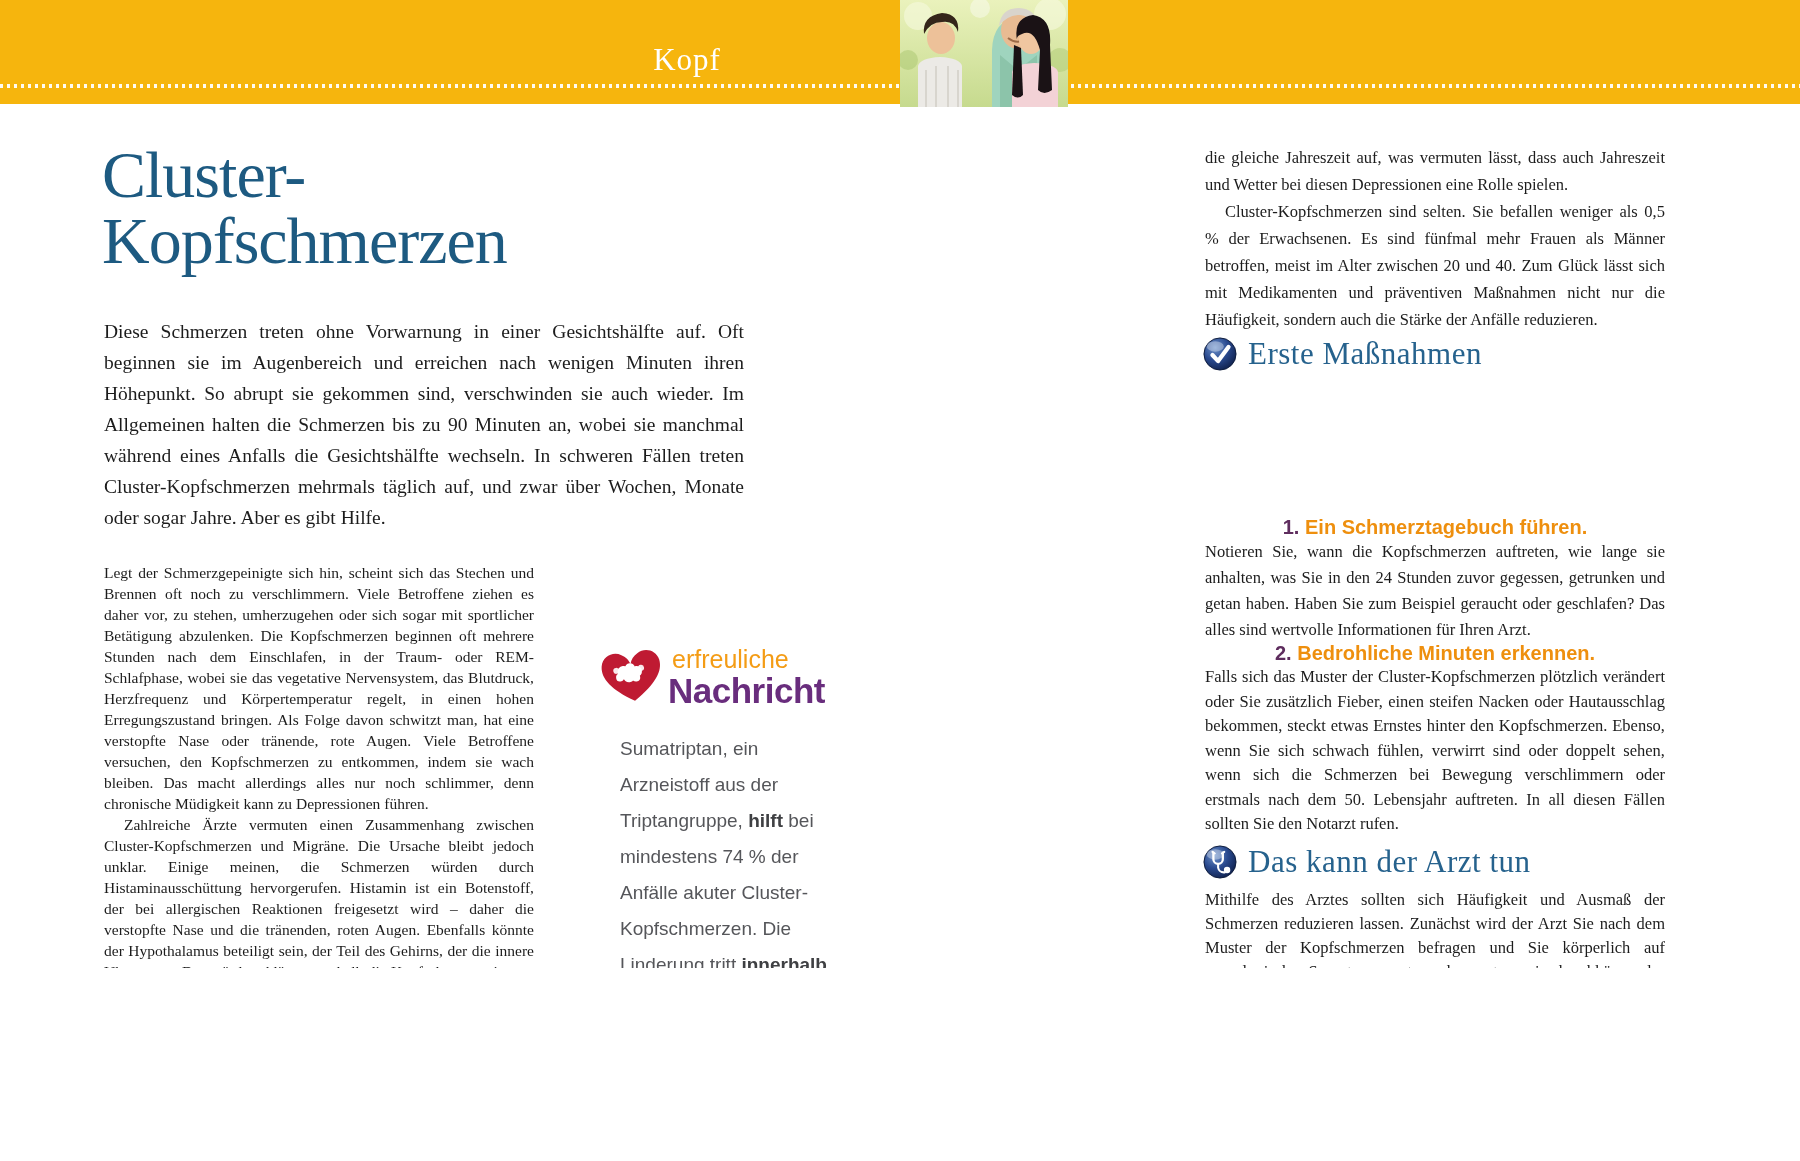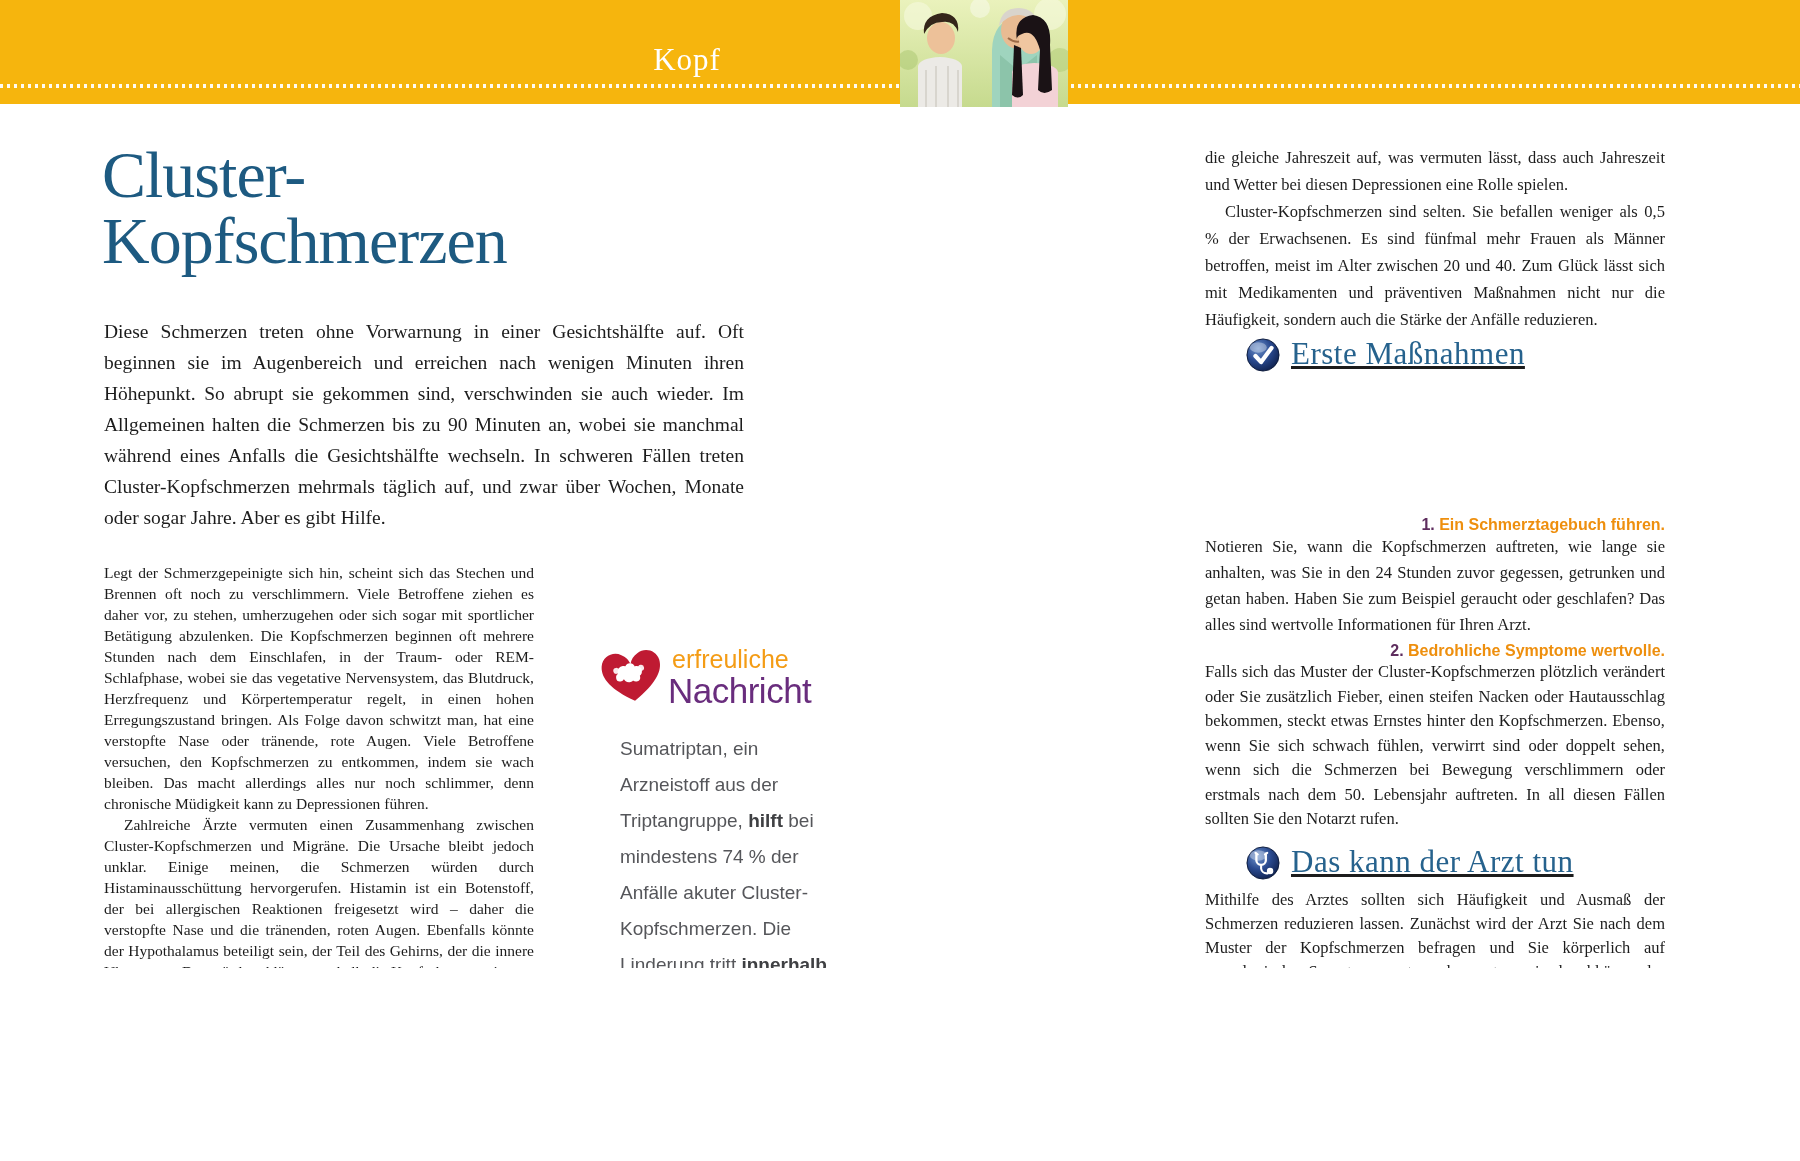--- a/index.html
+++ b/index.html
@@ -27,38 +27,38 @@
     text-align:justify;}
   .leftbody{position:absolute;left:104px;top:562px;width:430px;font-size:15.5px;line-height:21px;
     text-align:justify;}
   .leftbody p{margin:0;}
   .indent{text-indent:20px;}
 
   
   .callout{position:absolute;left:598px;top:645px;width:252px;font-family:"Liberation Sans",sans-serif;}
   .heart{position:absolute;left:0;top:2px;width:68px;height:58px;}
   .kicker{position:absolute;left:74px;top:0;font-size:25px;color:var(--kicker-orange);}
-  .cname{position:absolute;left:70px;top:26px;font-size:35px;font-weight:400;letter-spacing:-0.5px;
+  .cname{position:absolute;left:70px;top:26px;font-size:35px;font-weight:700;letter-spacing:-0.5px;
     color:var(--purple);}
   .cbody{position:absolute;left:22px;top:86px;width:208px;font-size:19px;line-height:36px;
     color:var(--callout-gray);}
   .cbody b{color:#3f4043;}
 
   
   .rblock{position:absolute;left:1205px;width:460px;font-size:16.5px;text-align:justify;}
   .rblock p{margin:0;}
   .ra{top:144px;line-height:27px;}
-  .rheading{position:absolute;left:1246px;display:flex;align-items:flex-end;gap:11px;text-decoration:underline;}
+  .rheading{position:absolute;left:1203px;display:flex;align-items:center;gap:11px;}
   .rheading .htxt{font-size:31px;color:var(--heading-blue);letter-spacing:0.5px;white-space:nowrap;}
   .h1row{top:336px;}
   .h2row{top:844px;}
   .rc{top:392px;line-height:27px;}
   .item1{top:516px;}
   .item2{top:642px;}
-  .itemhead{font-family:"Liberation Sans",sans-serif;font-weight:700;font-size:16px;text-align:right;
+  .itemhead{font-family:"Liberation Sans",sans-serif;font-weight:700;font-size:20px;text-align:center;
     margin:0 0 7px 0;}
   .inum{color:var(--plum);}
   .ititle{color:var(--orange);}
   .ibody{line-height:26px;}
   .item2 .ibody{line-height:24.5px;}
   .rd{top:888px;line-height:24px;}
 
   
   .footer{position:absolute;top:1092px;font-family:"Liberation Sans",sans-serif;font-size:12.5px;
     letter-spacing:1.6px;color:var(--footer-text);white-space:nowrap;}
@@ -169,21 +169,21 @@
     <span class="htxt">Erste Maßnahmen</span>
   </div>
 
 
   <div class="rblock item1">
     <p class="itemhead"><span class="inum">1.</span> <span class="ititle">Ein Schmerztagebuch führen.</span></p>
     <p class="ibody">Notieren Sie, wann die Kopfschmerzen auftreten, wie lange sie anhalten, was Sie in den 24 Stunden zuvor gegessen, getrunken und getan haben. Haben Sie zum Beispiel geraucht oder geschlafen? Das alles sind wertvolle Informationen für Ihren Arzt.</p>
   </div>
 
   <div class="rblock item2">
-    <p class="itemhead"><span class="inum">2.</span> <span class="ititle">Bedrohliche Symptome wertvolle.</span></p>
+    <p class="itemhead"><span class="inum">2.</span> <span class="ititle">Bedrohliche Minuten erkennen.</span></p>
     <p class="ibody">Falls sich das Muster der Cluster-Kopfschmerzen plötzlich verändert oder Sie zusätzlich Fieber, einen steifen Nacken oder Hautausschlag bekommen, steckt etwas Ernstes hinter den Kopfschmerzen. Ebenso, wenn Sie sich schwach fühlen, verwirrt sind oder doppelt sehen, wenn sich die Schmerzen bei Bewegung verschlimmern oder erstmals nach dem 50. Lebensjahr auftreten. In all diesen Fällen sollten Sie den Notarzt rufen.</p>
   </div>
 
   <div class="rheading h2row">
     <span class="icon34">
       <svg width="34" height="34" viewBox="0 0 36 36" xmlns="http://www.w3.org/2000/svg">
         <defs>
           <radialGradient id="blu2" cx="0.35" cy="0.3" r="0.8">
             <stop offset="0" stop-color="#6f94cc"></stop>
               <stop offset="0.5" stop-color="#29498e"></stop>

